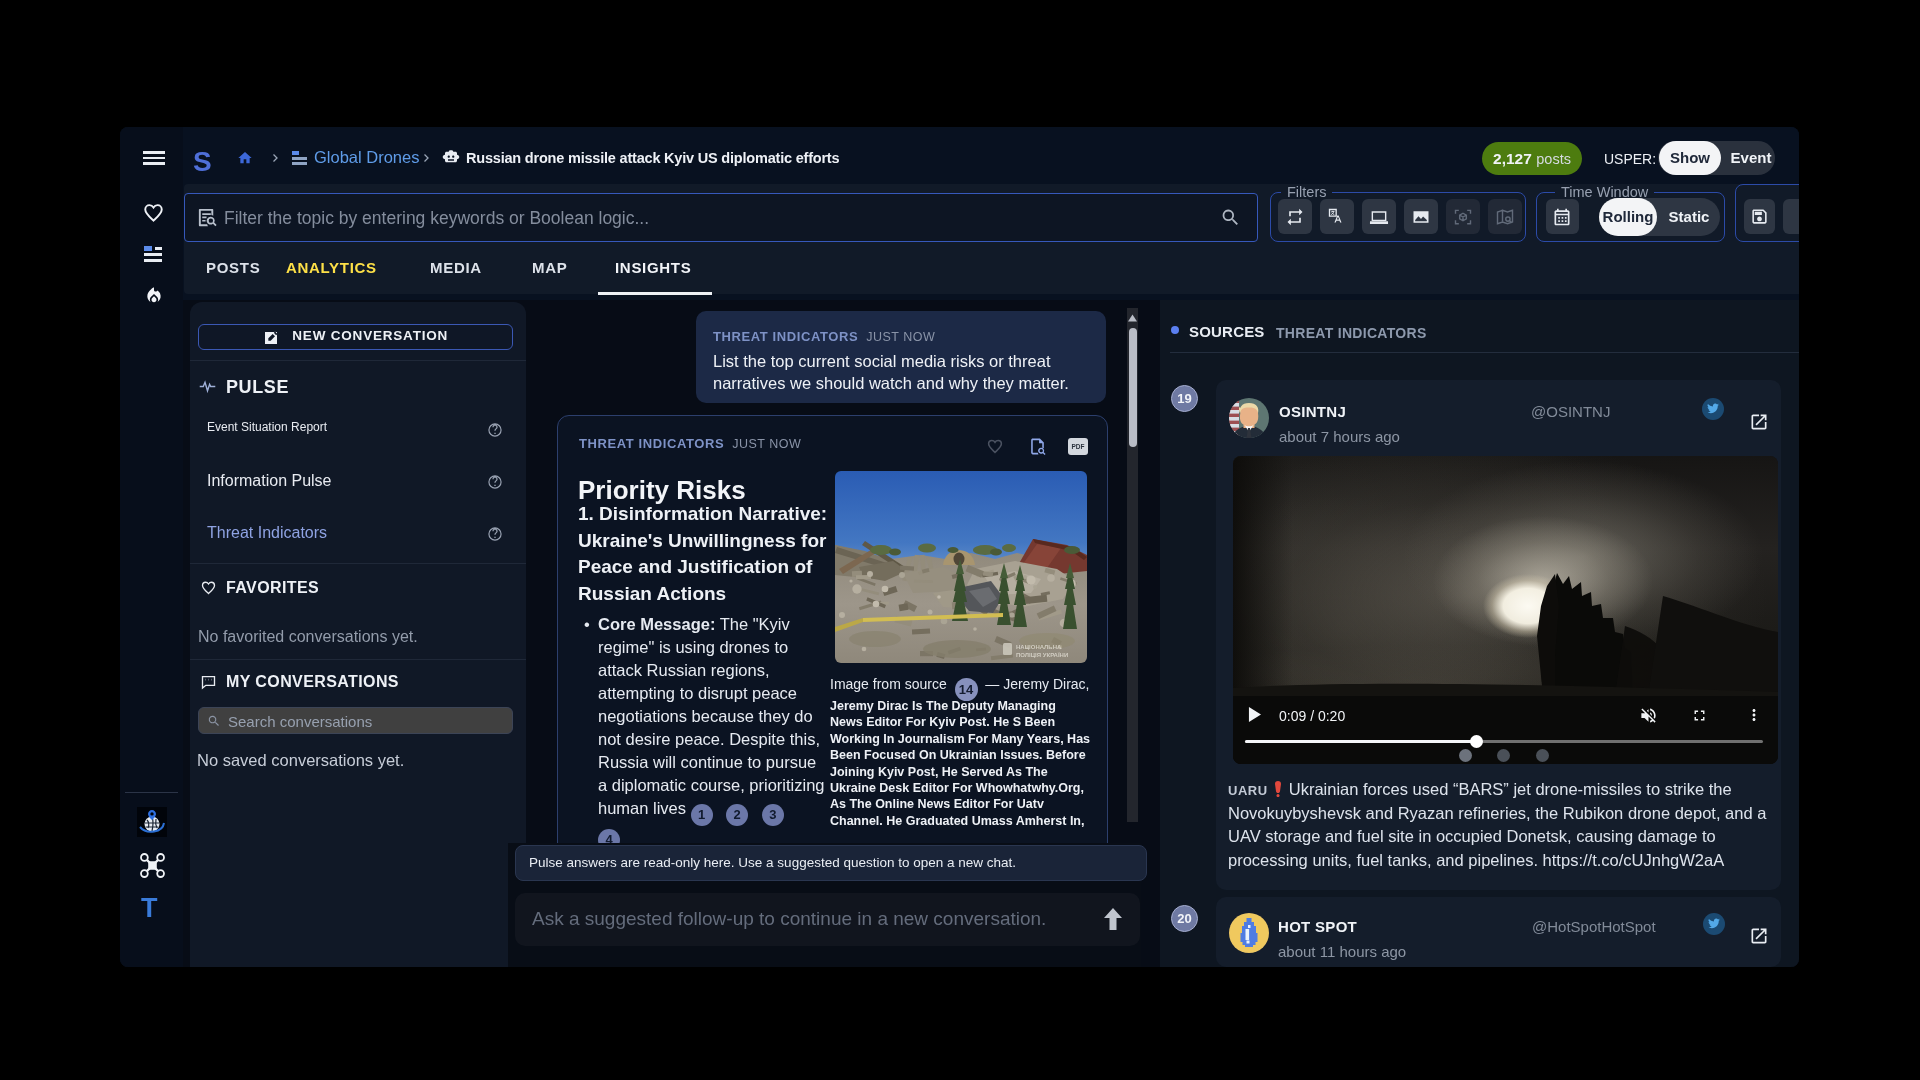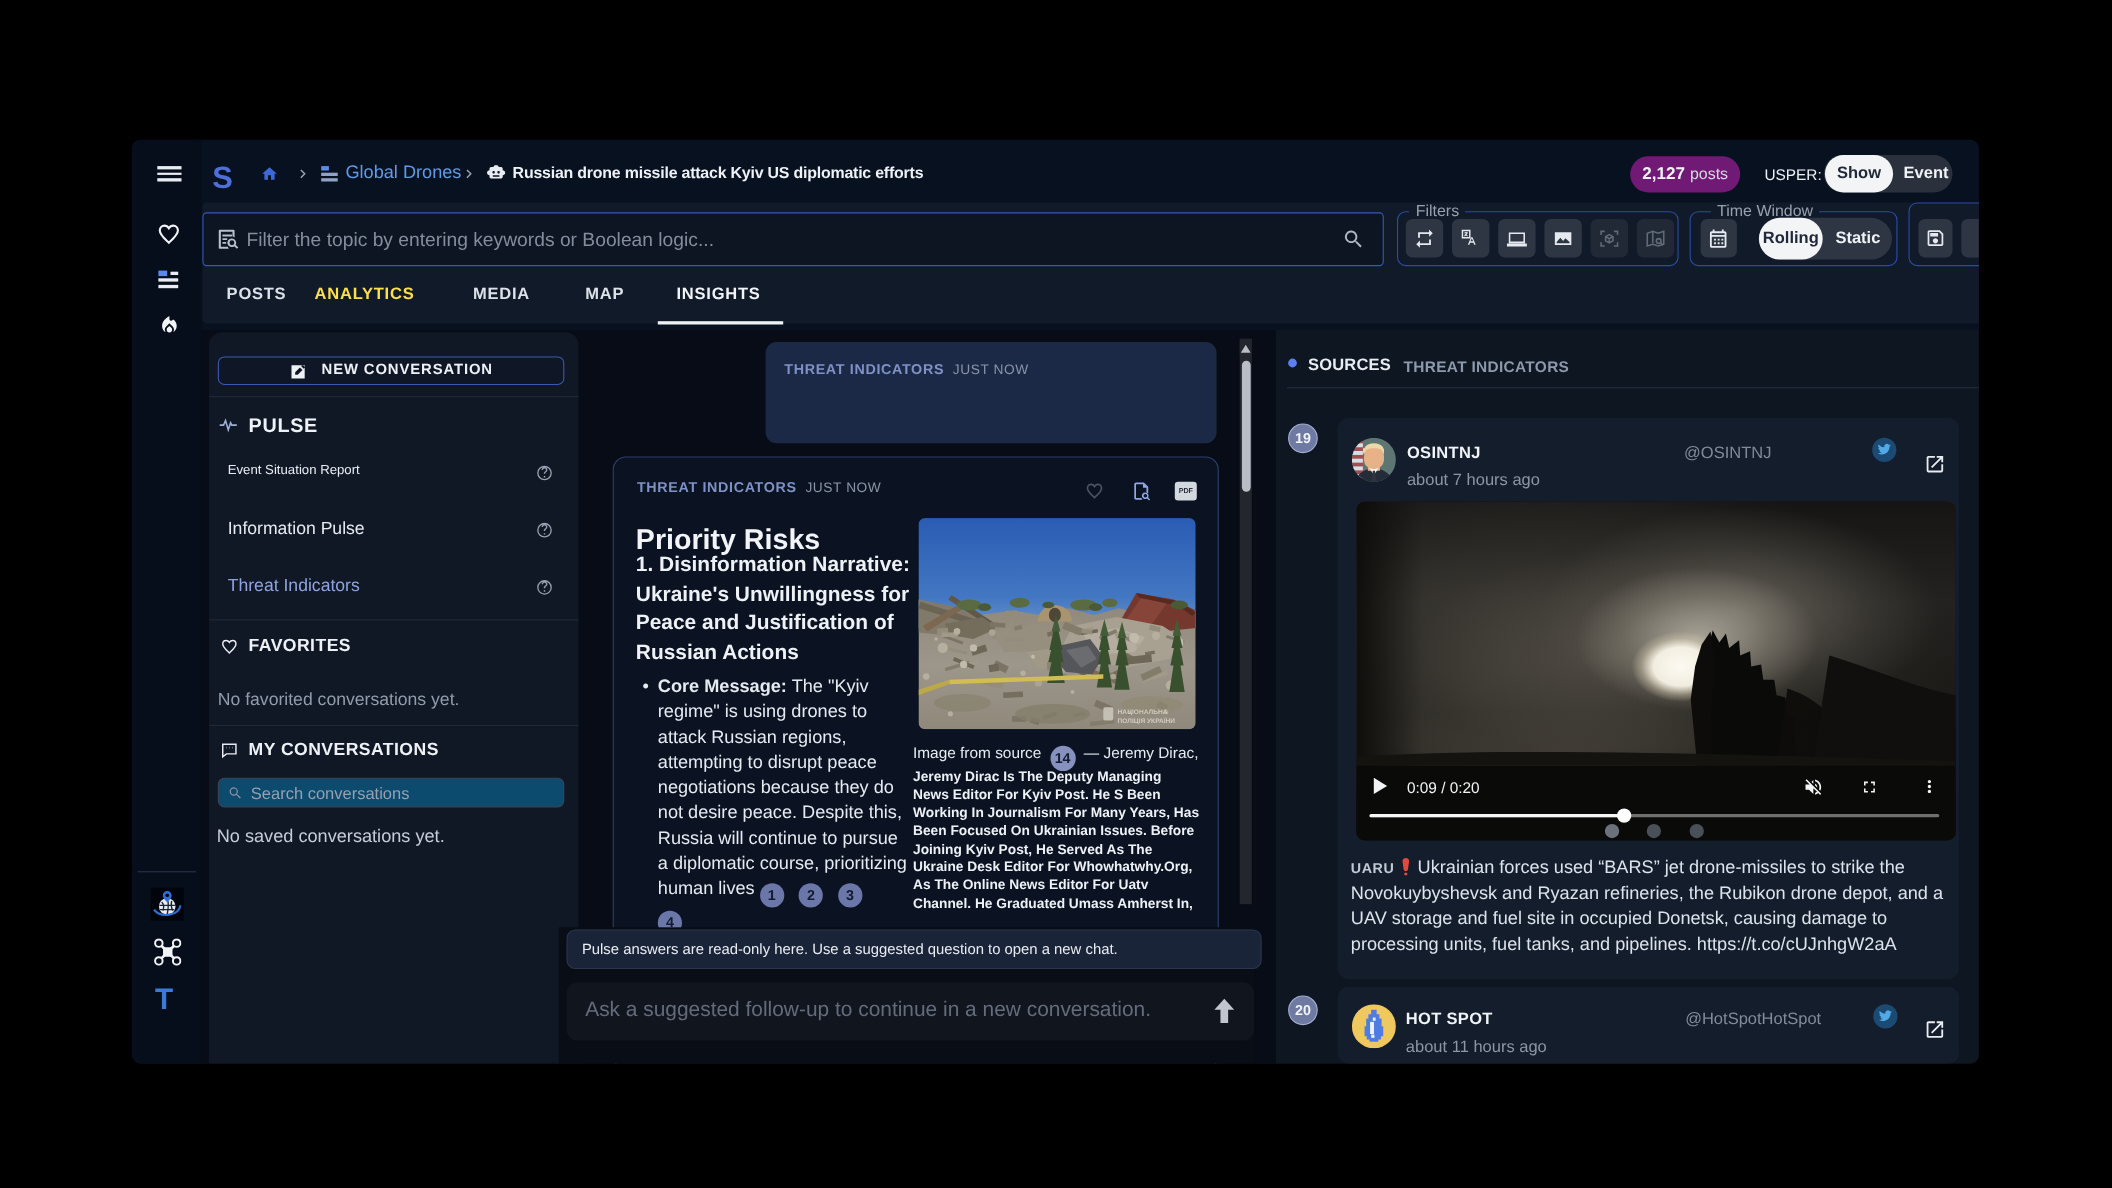--- a/index.html
+++ b/index.html
@@ -74,21 +74,21 @@
   </div>
   <div class="abs" style="left:194px;top:21px;font-size:16.5px;font-weight:500;color:#5f9ce8;">Global Drones</div>
   <svg class="abs" style="left:300px;top:25px" width="12" height="12" viewBox="0 0 24 24" fill="none" stroke="#9aa5b6" stroke-width="2.6">
       <path d="M9 5 l7 7 -7 7"></path>
     </svg>
   <svg class="abs" style="left:322px;top:21px" width="18" height="18" viewBox="0 0 24 24" fill="#e8ecf2">
       <path d="M20 9 V7 c0-1.1-.9-2-2-2 h-3 c0-1.66-1.34-2-3-2 s-3 .34-3 2 H6 c-1.1 0-2 .9-2 2 v2 c-1.66 0-3 1.34-3 3 s1.34 3 3 3 v2 c0 1.1.9 2 2 2 h12 c1.1 0 2-.9 2-2 v-2 c1.66 0 3-1.34 3-3 s-1.34-3-3-3 z M7.5 11.5 c0-.83.67-1.5 1.5-1.5 s1.5.67 1.5 1.5 S9.83 13 9 13 s-1.5-.67-1.5-1.5 z M16 17 H8 v-2 h8 v2 z m-1-4 c-.83 0-1.5-.67-1.5-1.5 S14.17 10 15 10 s1.5.67 1.5 1.5 S15.83 13 15 13 z"></path>
     </svg>
   <div class="abs" style="left:346px;top:23px;font-size:14.5px;font-weight:bold;letter-spacing:-.2px;color:#eef1f6;">Russian drone missile attack Kyiv US diplomatic efforts</div>
 
-  <div class="abs" style="left:1362px;top:15px;width:100px;height:33px;background:#701a75;border-radius:17px;text-align:center;line-height:33px;">
+  <div class="abs" style="left:1362px;top:15px;width:100px;height:33px;background:#4d7c0f;border-radius:17px;text-align:center;line-height:33px;">
     <span style="font-size:15.5px;font-weight:bold;color:#f0f3f7;">2,127</span>
     <span style="font-size:14.5px;color:#d6dbe2;"> posts</span>
   </div>
   <div class="abs" style="left:1484px;top:24px;font-size:14px;color:#eef1f6;">USPER:</div>
   <div class="abs" style="left:1538px;top:14px;width:117px;height:34px;background:#2a313d;border-radius:17px;">
     <div class="abs" style="left:1px;top:0px;width:62px;height:34px;background:#f3f4f6;border-radius:17px;text-align:center;line-height:34px;font-size:15px;font-weight:bold;color:#20293a;">Show</div>
     <div class="abs" style="left:70px;top:0;width:46px;height:34px;text-align:center;line-height:34px;font-size:15px;font-weight:bold;color:#f0f3f7;">Event</div>
   </div>
 
   <div class="abs" style="left:64px;top:66px;width:1074px;height:49px;background:#0d1523;border:1px solid #3658bb;border-radius:4px;"></div>
@@ -184,30 +184,31 @@
       <path d="M12 20.3 C 8 16.5 3 12.5 3 8.2 C 3 5.3 5.2 3.4 7.6 3.4 C 9.4 3.4 11 4.4 12 6 C 13 4.4 14.6 3.4 16.4 3.4 C 18.8 3.4 21 5.3 21 8.2 C 21 12.5 16 16.5 12 20.3 Z"></path>
     </svg>
   <div class="abs" style="left:106px;top:452px;font-size:16px;font-weight:bold;letter-spacing:.4px;color:#eef1f6;">FAVORITES</div>
   <div class="abs" style="left:78px;top:501px;font-size:16px;color:#939cab;">No favorited conversations yet.</div>
   <div class="abs" style="left:70px;top:532px;width:336px;height:1px;background:#1f2838;"></div>
   <svg class="abs" style="left:80px;top:547px" width="17" height="16" viewBox="0 0 24 24" fill="none" stroke="#e8ebf1" stroke-width="2">
       <path d="M3 4 h18 v13 H8 l-5 4 Z"></path>
       <path d="M7.5 8.5 h.5 M11.8 8.5 h.5 M16.1 8.5 h.5" stroke-width="2.4"></path>
     </svg>
   <div class="abs" style="left:106px;top:546px;font-size:16px;font-weight:bold;letter-spacing:.4px;color:#eef1f6;">MY CONVERSATIONS</div>
-  <div class="abs" style="left:78px;top:580px;width:315px;height:27px;border:1px solid #3c4456;border-radius:6px;background:#0c4a6e;">
+  <div class="abs" style="left:78px;top:580px;width:315px;height:27px;border:1px solid #3c4456;border-radius:6px;background:#404040;">
     <svg style="position:absolute;left:8px;top:6px" width="14" height="14" viewBox="0 0 24 24" fill="#8b94a4">
         <path d="M15.5 14 h-.79 l-.28-.27 a6.5 6.5 0 1 0 -.7.7 l.27.28 v.79 l5 4.99 L20.49 19 Z m-6 0 A4.5 4.5 0 1 1 14 9.5 A4.5 4.5 0 0 1 9.5 14 Z"></path>
       </svg>
     <div style="position:absolute;left:29px;top:4.5px;font-size:15px;color:#97a0af;">Search conversations</div>
   </div>
   <div class="abs" style="left:77px;top:624px;font-size:16.5px;color:#c7cdd8;">No saved conversations yet.</div>
 
   <div class="abs" style="left:576px;top:184px;width:410px;height:92px;background:#1c2946;border-radius:10px;">
     <div style="position:absolute;left:17px;top:16px;"><span style="font-size:13px;font-weight:bold;letter-spacing:.6px;color:#7e92c6;">THREAT INDICATORS</span><span style="font-size:12.5px;color:#8a94a8;letter-spacing:.5px;">&nbsp; JUST NOW</span></div>
+    <div style="position:absolute;left:17px;top:40px;width:375px;font-size:16.5px;line-height:21.7px;color:#eef1f6;">List the top current social media risks or threat narratives we should watch and why they matter.</div>
   </div>
 
   <div class="abs" style="left:437px;top:288px;width:551px;height:557px;background:#0b1322;border:1.5px solid #2c3f6d;border-radius:12px;overflow:hidden;">
     <div style="position:absolute;left:21px;top:18px;"><span style="font-size:13px;font-weight:bold;letter-spacing:.6px;color:#7e92c6;">THREAT INDICATORS</span><span style="font-size:12.5px;color:#8a94a8;letter-spacing:.5px;">&nbsp; JUST NOW</span></div>
     <svg style="position:absolute;left:428px;top:22px" width="18" height="17" viewBox="0 0 24 24" fill="none" stroke="#4a5160" stroke-width="2.2">
         <path d="M12 20.3 C 8 16.5 3 12.5 3 8.2 C 3 5.3 5.2 3.4 7.6 3.4 C 9.4 3.4 11 4.4 12 6 C 13 4.4 14.6 3.4 16.4 3.4 C 18.8 3.4 21 5.3 21 8.2 C 21 12.5 16 16.5 12 20.3 Z"></path>
       </svg>
     <svg style="position:absolute;left:470px;top:21px" width="19" height="19" viewBox="0 0 24 24" fill="#8fa7e8">
         <path d="M6 2 h9 l5 5 v7.5 a6 6 0 0 0 -2 -.8 V8 h-4 V4 H6 v16 h6.3 a6 6 0 0 0 1 2 H6 c-1.1 0-2-.9-2-2 V4 c0-1.1.9-2 2-2 z"></path>
         <path d="M16.5 13.5 a3.8 3.8 0 1 0 2.2 6.9 l2.3 2.3 1.2-1.2 -2.3-2.3 a3.8 3.8 0 0 0 -3.4-5.7 z m.2 1.7 a2.1 2.1 0 1 1 0 4.2 a2.1 2.1 0 0 1 0-4.2 z"></path>

